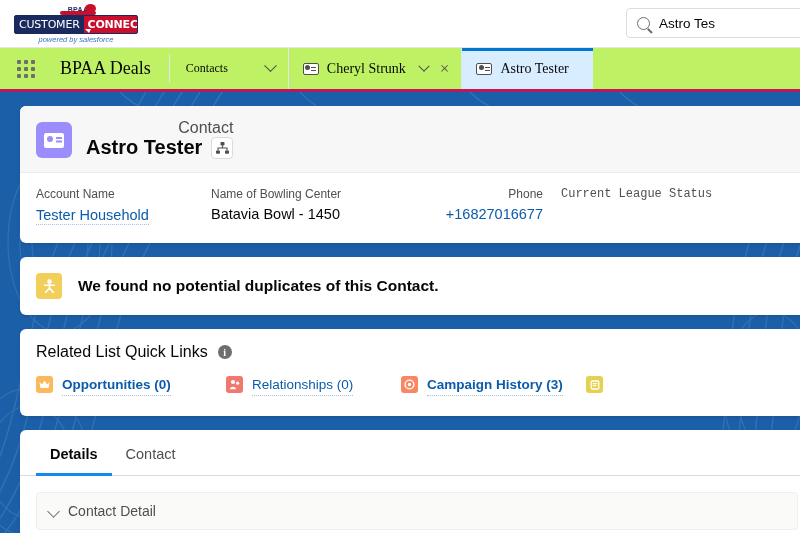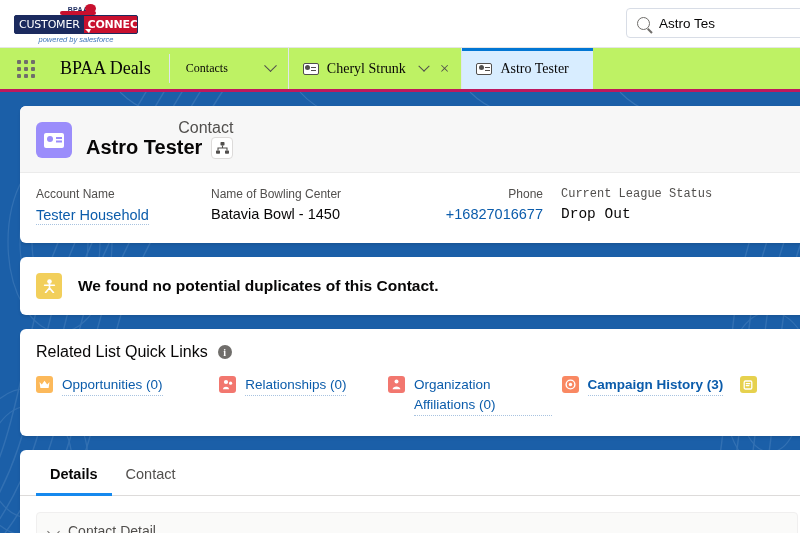--- a/index.html
+++ b/index.html
@@ -306,21 +306,21 @@
     font-family: "Liberation Serif", serif;
   }
   .rlql-grid {
     display: flex;
     padding: 6px 16px 20px 16px;
   }
   .rlql-item {
     display: flex; align-items: flex-start;
     padding-right: 10px;
   }
-  .rlql-item.c1 { width: 190px; }
+  .rlql-item.c1 { width: 190px; font-weight: bold; }
   .rlql-item.c2 { width: 175px; }
   .rlql-item.c3 { width: 180px; }
   .rlql-item.c4 { width: 185px; font-weight: bold; }
   .rlql-item.c5 { width: 60px; }
   .rl-icon {
     width: 17px; height: 17px; border-radius: 3px;
     flex: 0 0 auto; margin-right: 9px; margin-top: 1px;
     display: flex; align-items: center; justify-content: center;
   }
   .rl-link {
@@ -496,21 +496,20 @@
         <div class="hl-field f2">
           <div class="fld-label">Name of Bowling Center</div>
           <div class="fld-value">Batavia Bowl - 1450</div>
         </div>
         <div class="hl-field f3">
           <div class="fld-label">Phone</div>
           <div class="fld-value phone">+16827016677</div>
         </div>
         <div class="hl-field f4">
           <div class="fld-label">Current League Status</div>
-          <div class="fld-value">Drop Out</div>
         </div>
       </div>
     </div>
 
     <div class="card dup-card">
       <span class="dup-icon">
         <svg width="13" height="14" viewBox="0 0 13 14">
           <circle cx="6.5" cy="2.6" r="2.3" fill="#ffffff"></circle>
           <path d="M6.5 5.2 L6.5 9 M6.5 9 L2.6 13.6 M6.5 9 L10.4 13.6 M1.6 6.2 L11.4 6.2" stroke="#ffffff" stroke-width="1.6" fill="none" stroke-linecap="round"></path>
         </svg>
@@ -538,29 +537,20 @@
           <span class="rl-icon" style="background:#f2776f">
             <svg width="11" height="11" viewBox="0 0 11 11">
               <circle cx="4" cy="3" r="2.1" fill="#ffffff"></circle>
               <path d="M0.9 10.2 C 1.2 6.9, 6.8 6.9, 7.1 10.2 Z" fill="#ffffff"></path>
               <circle cx="8.6" cy="4.2" r="1.6" fill="#ffffff"></circle>
             </svg>
           </span>
           <span class="rl-link">Relationships (0)</span>
         </div>
 
-        <div class="rlql-item c3">
-          <span class="rl-icon" style="background:#f2776f">
-            <svg width="11" height="11" viewBox="0 0 11 11">
-              <circle cx="5.5" cy="2.6" r="2" fill="#ffffff"></circle>
-              <path d="M1.6 10.3 C 2 6.6, 9 6.6, 9.4 10.3 Z" fill="#ffffff"></path>
-            </svg>
-          </span>
-          <span class="rl-link">Organization Affiliations (0)</span>
-        </div>
 
         <div class="rlql-item c4">
           <span class="rl-icon" style="background:#f98862">
             <svg width="11" height="11" viewBox="0 0 11 11">
               <circle cx="5.5" cy="5.5" r="4.4" fill="none" stroke="#ffffff" stroke-width="1.4"></circle>
               <circle cx="5.5" cy="5.5" r="1.7" fill="#ffffff"></circle>
             </svg>
           </span>
           <span class="rl-link">Campaign History (3)</span>
         </div>

